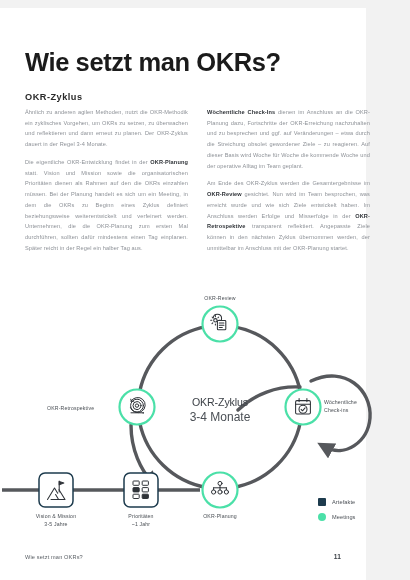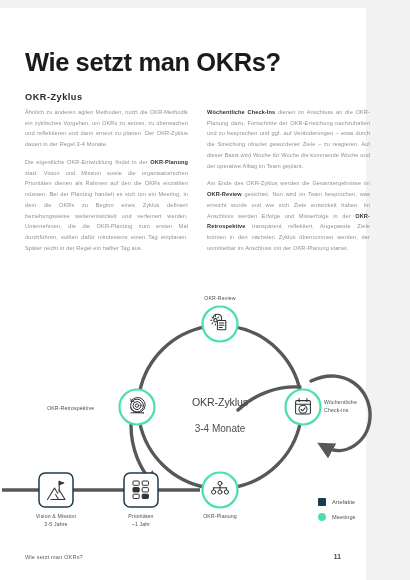--- a/index.html
+++ b/index.html
@@ -67,21 +67,21 @@
   .cycle-title{
     position:absolute;left:220px;top:388px;
     transform:translateX(-50%);
     text-align:center;
     white-space:nowrap;
   }
   .cycle-title .ct-main{
     font-size:10.6px;color:#3d4248;letter-spacing:-0.1px;line-height:1.25;
   }
   .cycle-title .ct-sub{
-    font-size:10px;color:#4a4f55;letter-spacing:0px;line-height:1.3;margin-top:13px;
+    font-size:12px;color:#4a4f55;letter-spacing:0px;line-height:1.3;margin-top:1px;
   }
 
   
   .legend{
     position:absolute;left:318px;top:490px;
   }
   .legend-row{
     display:flex;align-items:center;margin-bottom:7px;
   }
   .legend-swatch{

